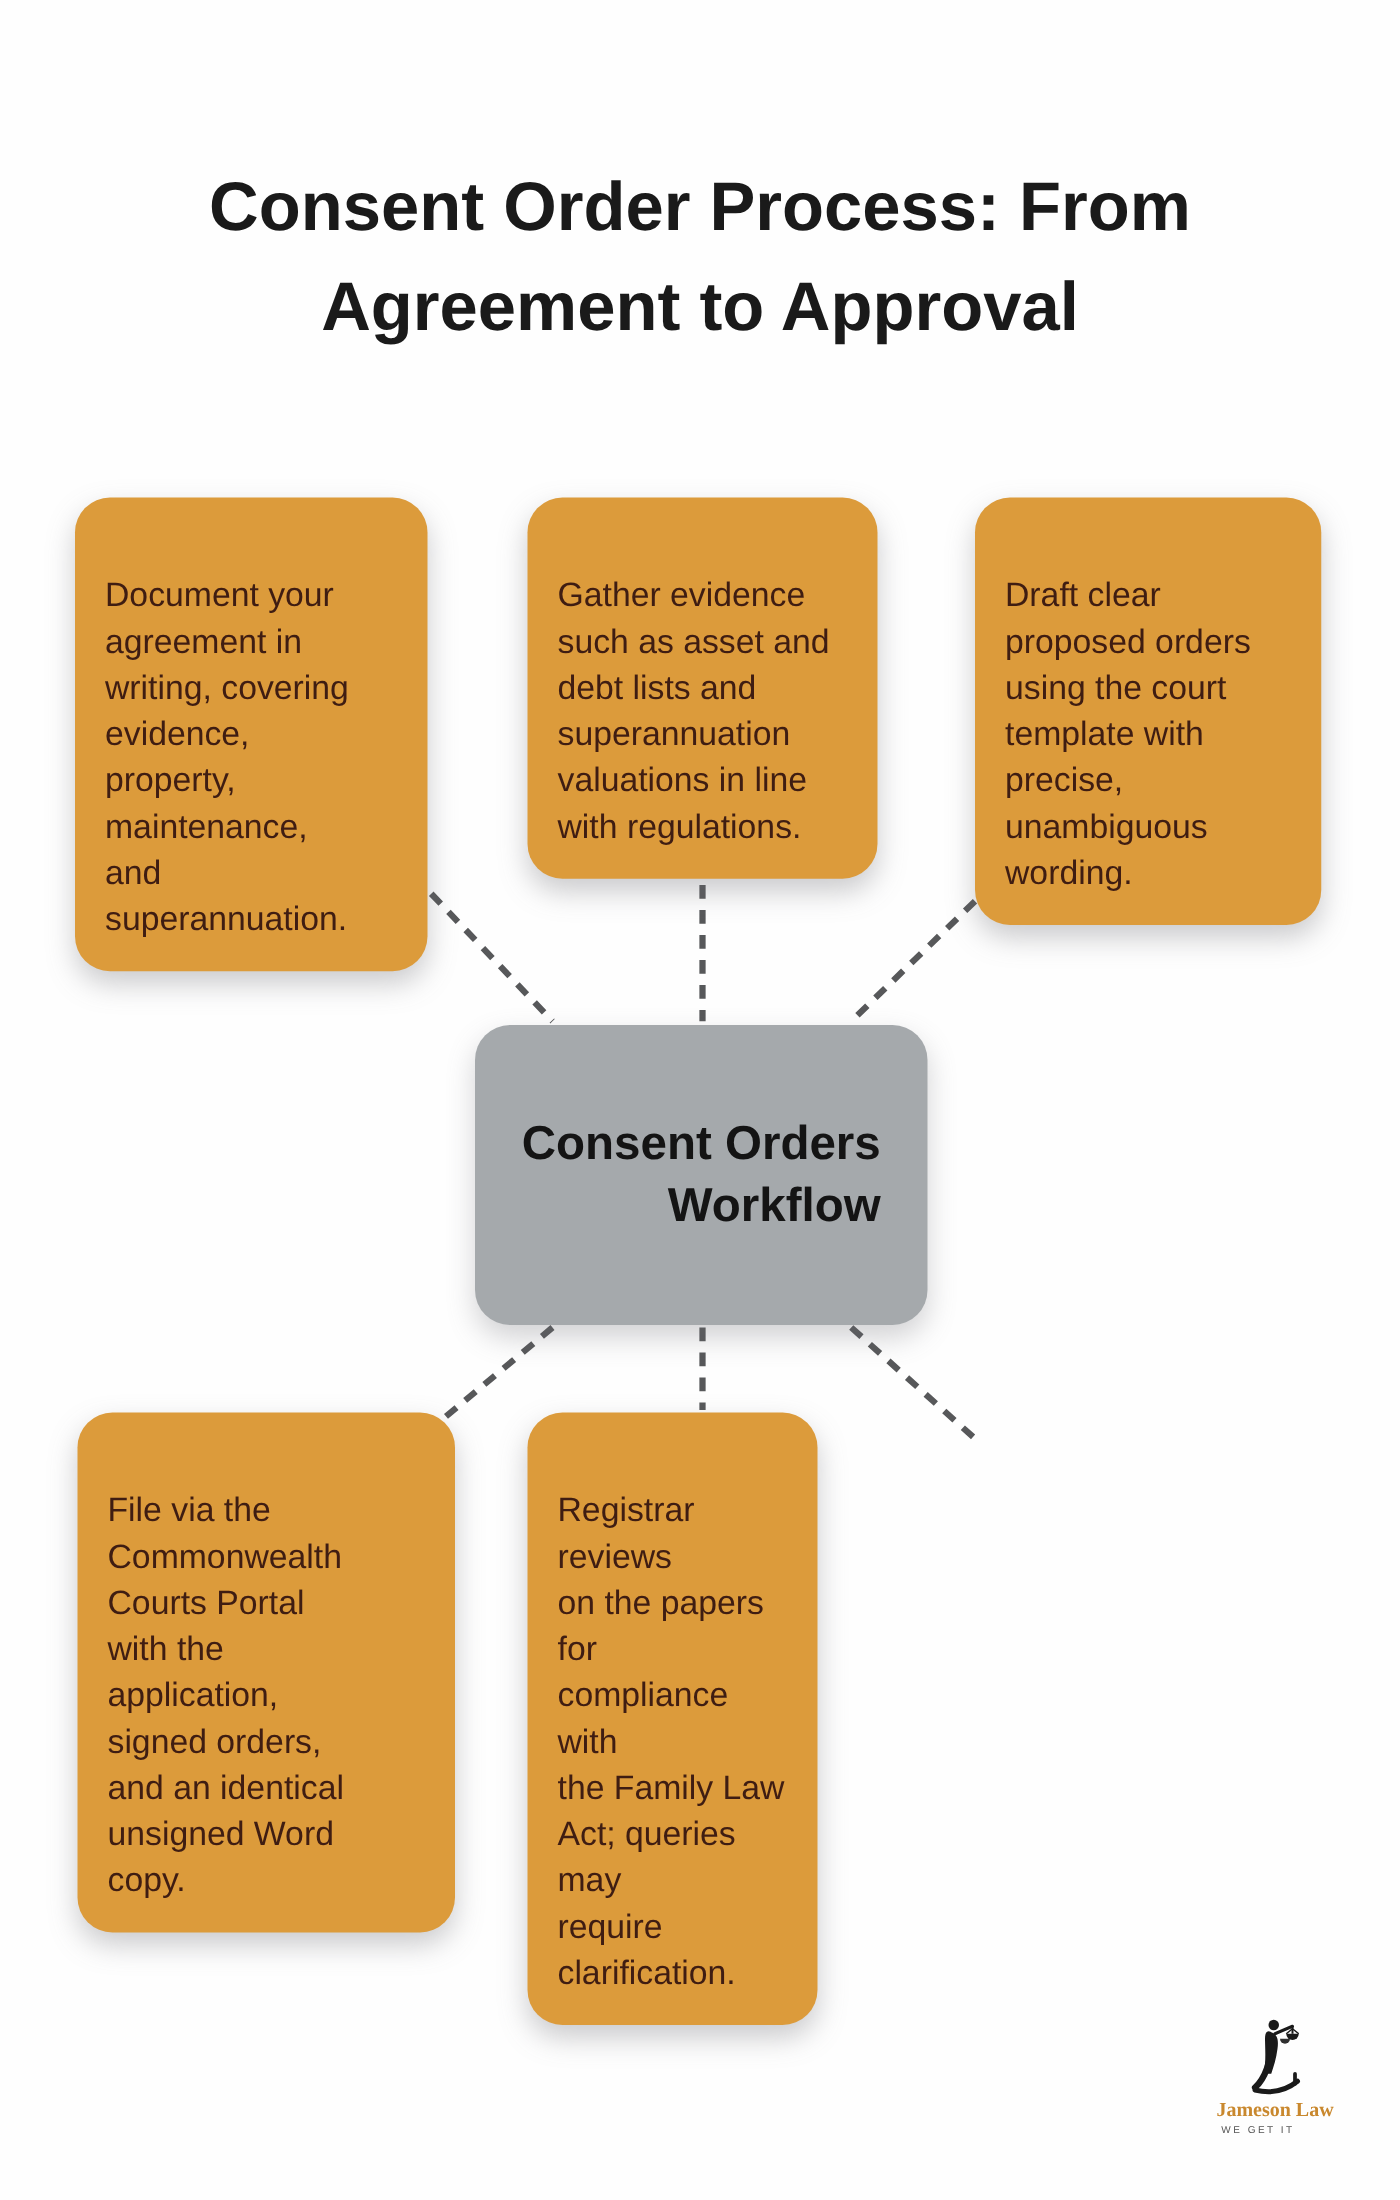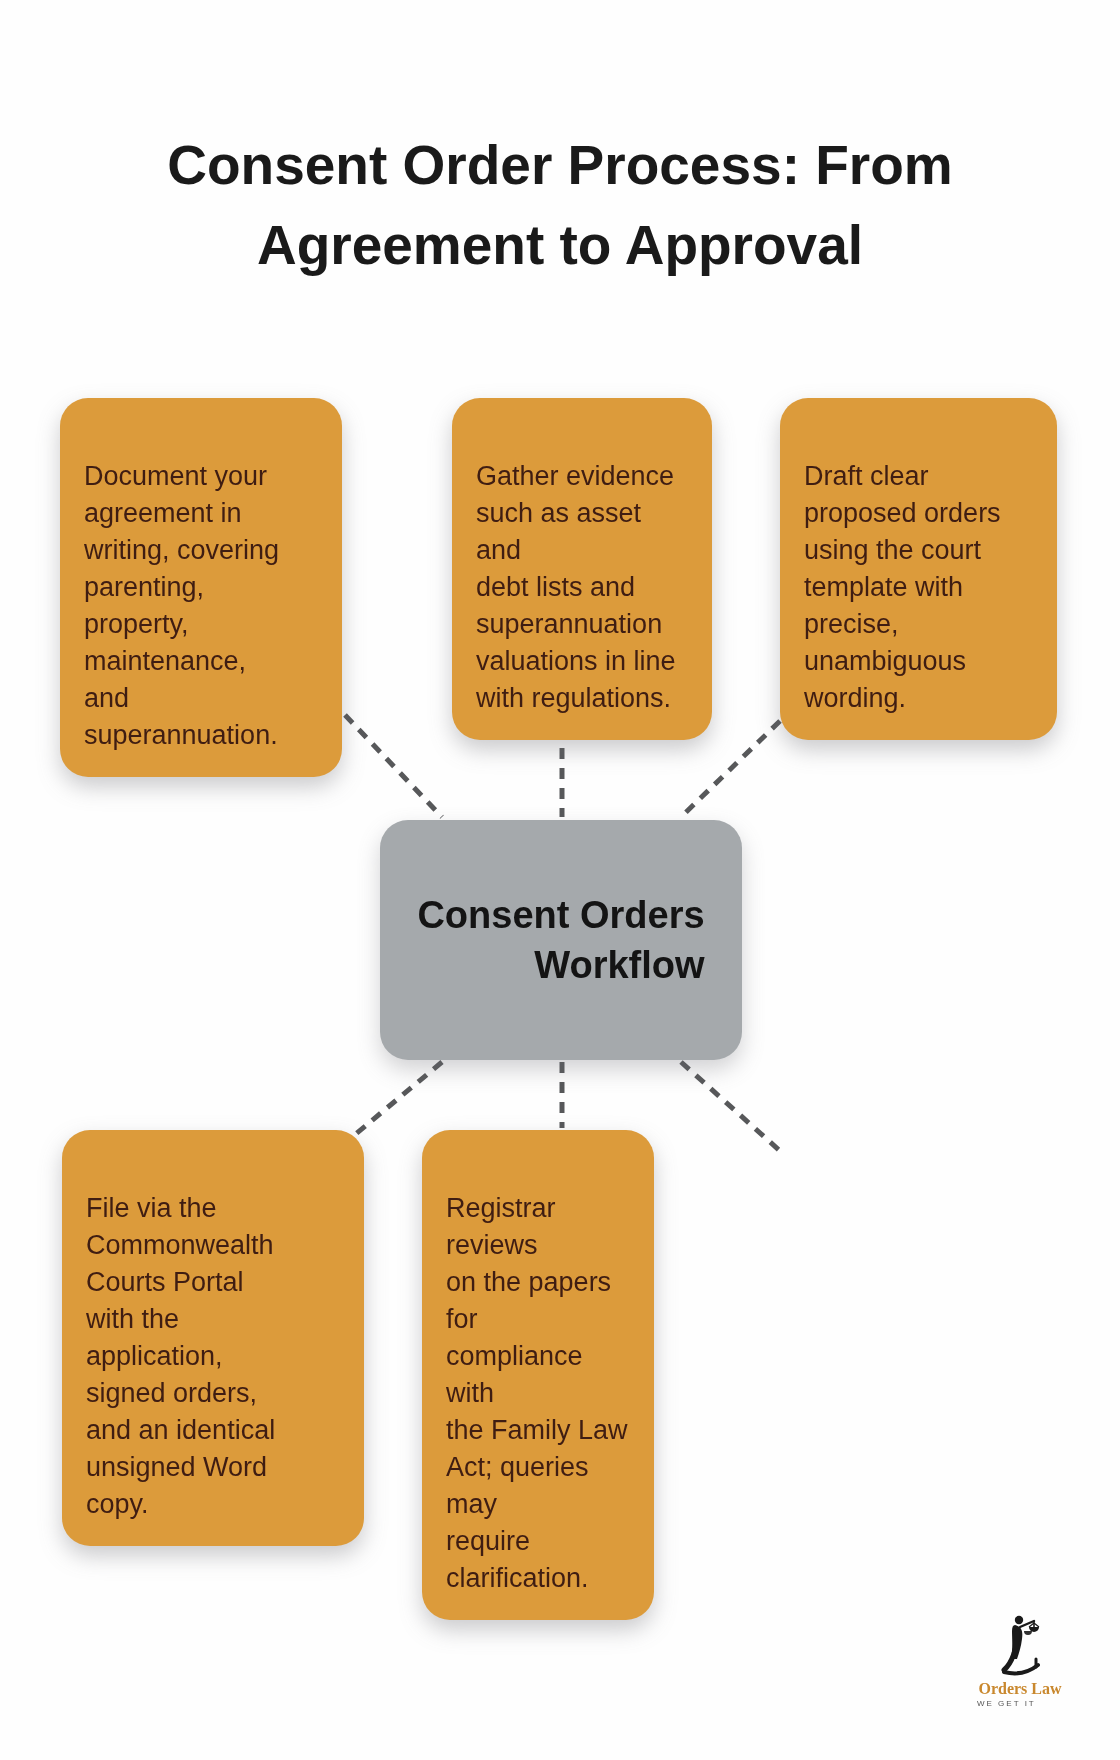--- a/index.html
+++ b/index.html
@@ -48,21 +48,21 @@
     background:var(--accent-orange,#DC9B3B);
     border-radius:28px;
     padding:23px 24px;
     color:var(--box-text,#3F1D12);
     font-size:27px;
     line-height:37px;
     white-space:pre-line;
     box-shadow:0 10px 22px rgba(110,110,115,0.35);
   }
   .box-document   {left:60px;  top:398px; width:282px; min-height:348px;}
-  .box-gather     {left:422px; top:398px; width:260px; min-height:267px;margin-left:30px;}
+  .box-gather     {left:422px; top:398px; width:280px; min-height:267px;}
   .box-draft      {left:780px; top:398px; width:277px; min-height:322px;}
   .box-file       {left:62px;  top:1130px;width:302px; min-height:390px;}
   .box-registrar  {left:422px; top:1130px;width:232px; min-height:318px;}
   .box-approved   {left:780px; top:1130px;width:277px; min-height:355px;}
   .center-node{
     position:absolute;
     left:380px;top:820px;
     width:362px;height:240px;
     background:var(--center-gray,#A5A9AC);
     border-radius:28px;
@@ -115,21 +115,21 @@
     <line class="connector" x1="681" y1="1062" x2="779" y2="1150"></line>
   </svg>
 
   <h1 class="page-title">Consent Order Process: From
 Agreement to Approval</h1>
 
   <div class="flow-box box-document">
     <span>Document your
 agreement in
 writing, covering
-parenting,
+evidence,
 property,
 maintenance,
 and
 superannuation.</span>
   </div>
   <div class="flow-box box-gather">
     <span>Gather evidence
 such as asset and
 debt lists and
 superannuation
@@ -185,17 +185,17 @@
       <path class="stroked" d="M36 8 L31 12 M36 8 L41 12" stroke-width="1.2"></path>
 
       <path d="M26 16 a4 4 0 0 0 8 0 Z" opacity="0.9"></path>
 
       <path d="M17 10 C24 12 25 16 24 24 C23 32 21 38 19 44 L13 44 C15 34 14 22 14 16 C14 12 15 10 17 10 Z"></path>
 
       <path class="stroked" d="M19 18 C19 34 14 48 6 55" stroke-width="5" stroke-linecap="round"></path>
       <path class="stroked" d="M6 57 C18 60 30 58 40 50" stroke-width="4" stroke-linecap="round"></path>
       <path class="stroked" d="M38 52 L38 44" stroke-width="3" stroke-linecap="round"></path>
     </svg>
-    <div class="logo-name">Orders Law</div>
+    <div class="logo-name">Jameson Law</div>
     <div class="logo-tagline">WE GET IT</div>
   </div>
 
 </div>
 
 </body></html>

